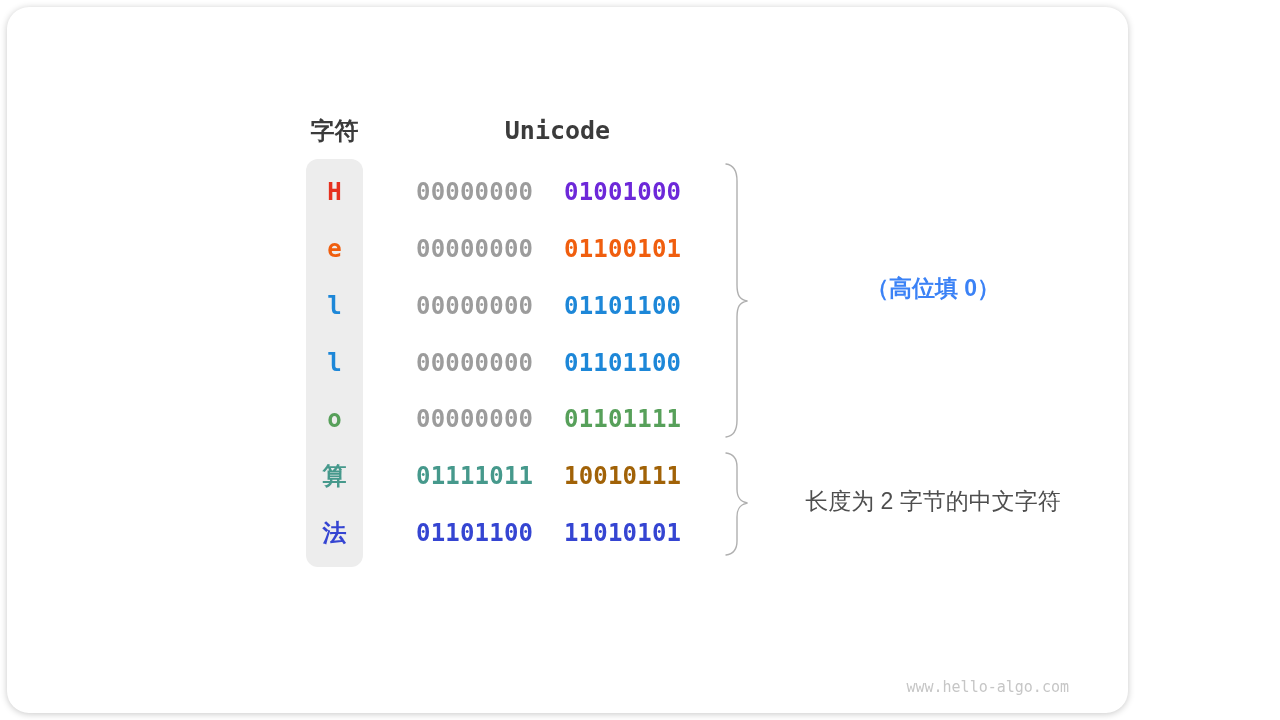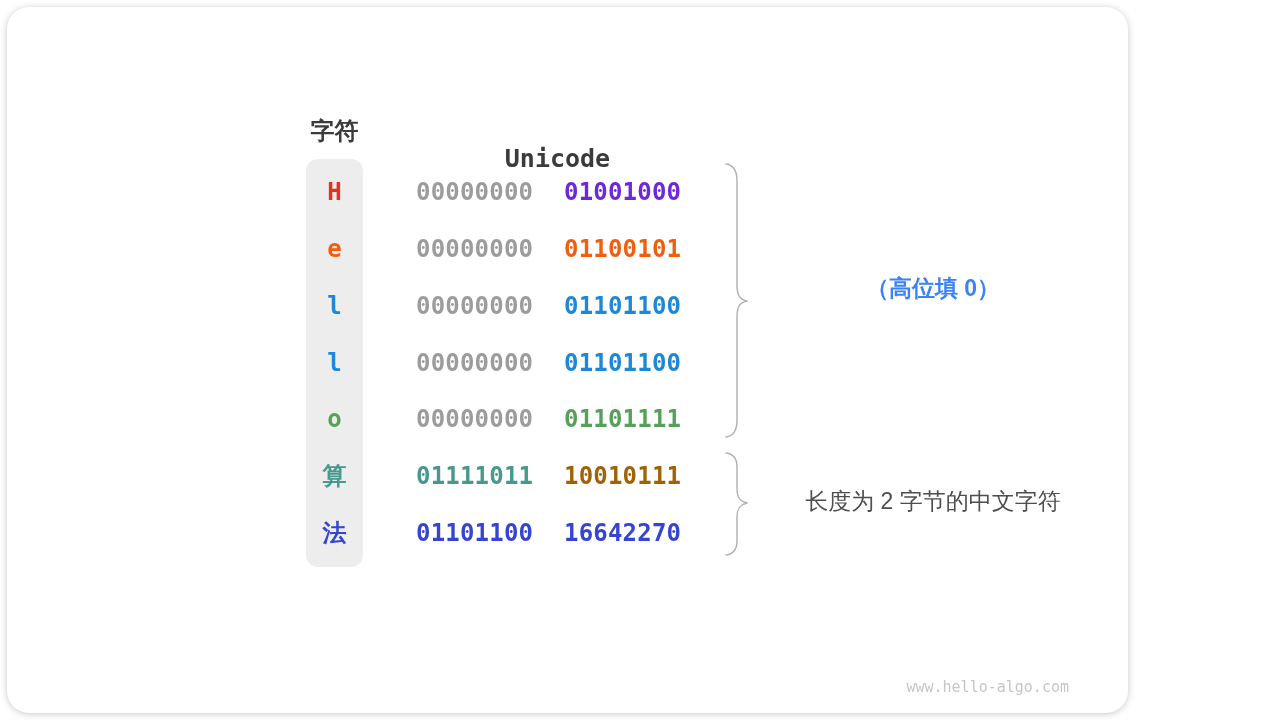--- a/index.html
+++ b/index.html
@@ -47,21 +47,20 @@
   }
   .hdr-char {
     left: 296px;
     width: 77px;
   }
   .hdr-unicode {
     left: 450px;
     width: 215px;
     font-family: "DejaVu Sans Mono", "Liberation Mono", monospace;
     font-size: 25px;
-    margin-top: 28px;
   }
   .row {
     position: absolute;
     left: 0;
     width: 100%;
     height: 36px;
     line-height: 36px;
   }
   .cell-char {
     position: absolute;
@@ -154,21 +153,21 @@
     <span class="byte b2" style="color: rgb(87, 160, 90);">01101111</span>
   </div>
   <div class="row" style="top:458px">
     <span class="cell-char" style="color: rgb(70, 153, 140);">算</span>
     <span class="byte b1" style="color: rgb(70, 153, 140);">01111011</span>
     <span class="byte b2" style="color: #a16207;">10010111</span>
   </div>
   <div class="row" style="top:515px">
     <span class="cell-char" style="color: rgb(53, 69, 210);">法</span>
     <span class="byte b1" style="color: rgb(53, 69, 210);">01101100</span>
-    <span class="byte b2" style="color: rgb(53, 69, 210);">16642270</span>
+    <span class="byte b2" style="color: rgb(53, 69, 210);">11010101</span>
   </div>
 
   <svg class="braces" width="1280" height="720" viewBox="0 0 1280 720">
     <path d="M 726 164
              C 734 165 737 171 737 181
              L 737 285
              C 737 295 739.5 299.8 747.5 301
              C 739.5 302.2 737 307 737 317
              L 737 420
              C 737 430 734 436 726 437" fill="none" stroke="#b0b0b0" stroke-width="1.4" stroke-linecap="round"></path>

